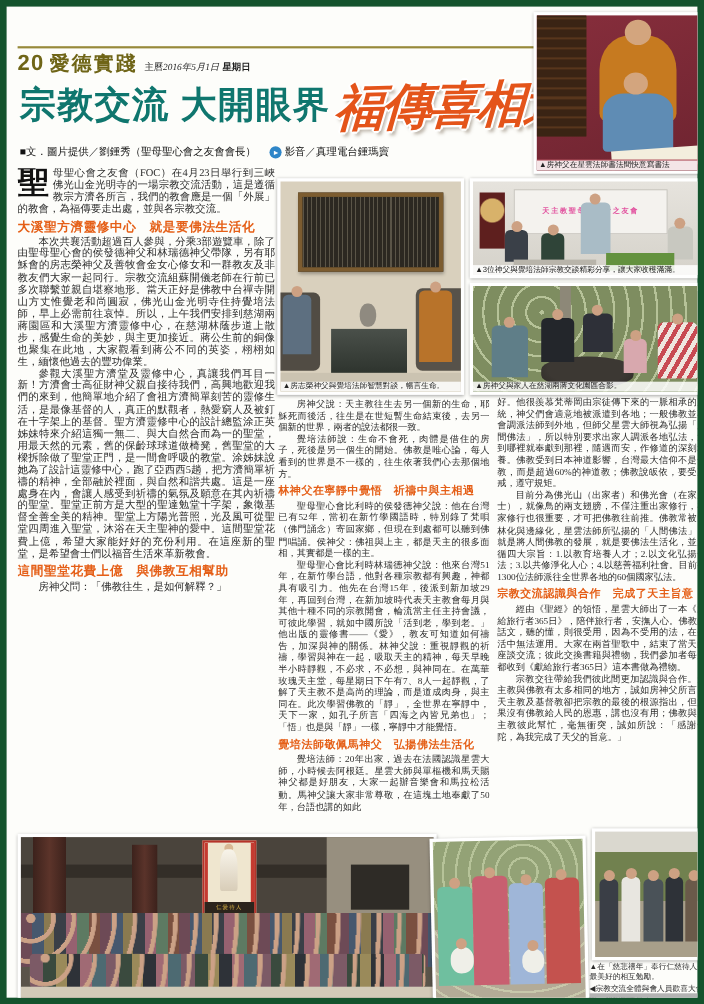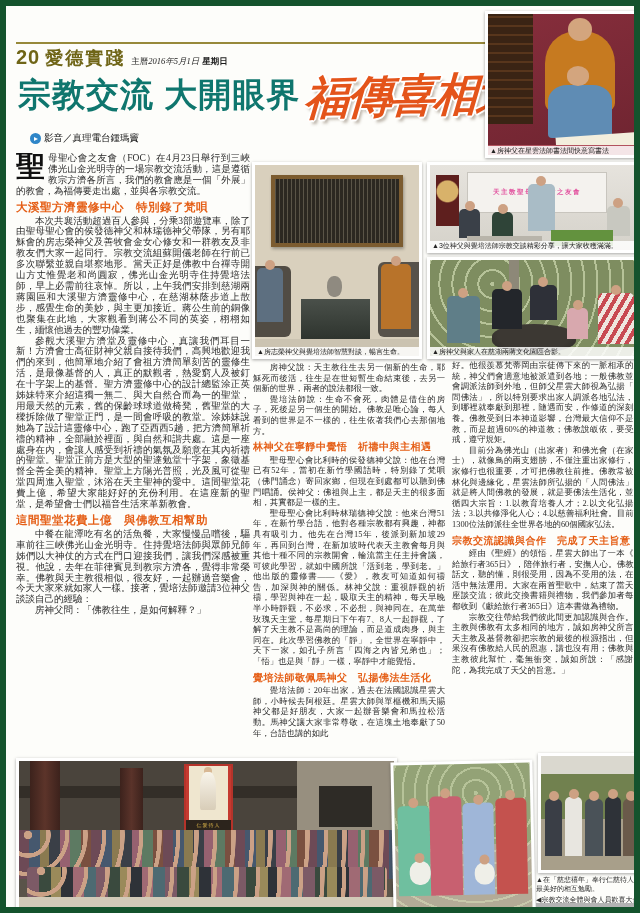--- a/index.html
+++ b/index.html
@@ -145,20 +145,21 @@
       <span>主曆</span><span class="dnum">2016年5月1日</span><span class="dday">星期日</span>
     </span>
   </header>
 
   <div class="headline">
     <span class="hl-main">宗教交流 大開眼界</span>
     <span class="hl-callig">福傳喜相逢</span>
   </div>
 
   <div class="byline">
+    <span>■文．圖片提供／劉鍾秀（聖母聖心會之友會會長）</span>
     <span class="play-icon">
         <span class="tri"></span>
       </span>
     <span>影音／真理電台鍾瑪竇</span>
   </div>
 
   <div class="photo" style="left:479px;top:5px;width:157px;height:147px;">
     <div class="scene s1">
       <div class="el s1-shelf"></div>
       <div class="el s1-monk-body"></div>
@@ -209,25 +210,24 @@
       <div class="fig" style="left:30%;top:30%;width:14%;height:42%;background:#23262b;"></div>
       <div class="fig" style="left:48%;top:26%;width:13%;height:36%;background:#2e3038;"></div>
       <div class="fig" style="left:66%;top:50%;width:10%;height:32%;background:#d8a8ae;"></div>
       <div class="fig s4-zig" style="right:2%;top:34%;width:17%;height:54%;"></div>
       <div class="cap">▲房神父與家人在慈湖兩蔣文化園區合影。</div>
     </div>
   </div>
 
   <div class="col col-left">
     <p class="lead"><span class="dropcap">聖</span><span>母聖心會之友會（FOC）在4月23日舉行到三峽佛光山金光明寺的一場宗教交流活動，這是遵循教宗方濟各所言，我們的教會應是一個「外展」的教會，為福傳要走出處，並與各宗教交流。</span></p>
-    <div class="sub">大溪聖方濟靈修中心　特別錄了梵唄</div>
+    <div class="sub">大溪聖方濟靈修中心　就是要佛法生活化</div>
     <p>本次共襄活動超過百人參與，分乘3部遊覽車，除了由聖母聖心會的侯發德神父和林瑞德神父帶隊，另有耶穌會的房志榮神父及善牧會金女心修女和一群教友及非教友們大家一起同行。宗教交流組蘇開儀老師在行前已多次聯繫並親自堪察地形。當天正好是佛教中台禪寺開山方丈惟覺老和尚圓寂，佛光山金光明寺住持覺培法師，早上必需前往哀悼。所以，上午我們安排到慈湖兩蔣園區和大溪聖方濟靈修中心，在慈湖林蔭步道上散步，感覺生命的美妙，與主更加接近。蔣公生前的銅像也聚集在此地，大家觀看到蔣公不同的英姿，栩栩如生，緬懷他過去的豐功偉業。</p>
     <p>參觀大溪聖方濟堂及靈修中心，真讓我們耳目一新！方濟會士高征財神父親自接待我們，高興地歡迎我們的來到，他簡單地介紹了會祖方濟簡單刻苦的靈修生活，是最像基督的人，真正的默觀者，熱愛窮人及被釘在十字架上的基督。聖方濟靈修中心的設計總監涂正英姊妹特來介紹這獨一無二、與大自然合而為一的聖堂，用最天然的元素，舊的保齡球球道做椅凳，舊聖堂的大樑拆除做了聖堂正門，是一間會呼吸的教堂。涂姊妹說她為了設計這靈修中心，跑了亞西西5趟，把方濟簡單祈禱的精神，全部融於裡面，與自然和諧共處。這是一座處身在內，會讓人感受到祈禱的氣氛及願意在其內祈禱的聖堂。聖堂正前方是大型的聖達勉堂十字架，象徵基督全善全美的精神。聖堂上方陽光普照，光及風可從聖堂四周進入聖堂，沐浴在天主聖神的愛中。這間聖堂花費上億，希望大家能好好的充份利用。在這座新的聖堂，是希望會士們以福音生活來革新教會。</p>
     <div class="sub">這間聖堂花費上億　與佛教互相幫助</div>
-    <p>中餐在龍潭吃有名的活魚餐，大家慢慢品嚐後，驅車前往三峽佛光山金光明寺。住持覺培法師與眾師兄師姊們以大神仗的方式在門口迎接我們，讓我們深感被重視。他說，去年在菲律賓見到教宗方濟各，覺得非常榮幸。佛教與天主教很相似，很友好，一起辦過音樂會，今天大家來就如家人一樣。接著，覺培法師邀請3位神父談談自己的經驗：</p>
     <p>房神父問：「佛教往生，是如何解釋？」</p>
   </div>
 
   <div class="col col-mid">
     <p>房神父說：天主教往生去另一個新的生命，耶穌死而後活，往生是在世短暫生命結束後，去另一個新的世界，兩者的說法都很一致。</p>
     <p>覺培法師說：生命不會死，肉體是借住的房子，死後是另一個生的開始。佛教是唯心論，每人看到的世界是不一樣的，往生依著我們心去那個地方。</p>
     <div class="sub">林神父在寧靜中覺悟　祈禱中與主相遇</div>
     <p>聖母聖心會比利時的侯發德神父說：他在台灣已有52年，當初在新竹學國語時，特別錄了梵唄（佛門誦念）寄回家鄉，但現在到處都可以聽到佛門唱誦。侯神父：佛祖與上主，都是天主的很多面相，其實都是一樣的主。</p>
     <p>聖母聖心會比利時林瑞德神父說：他來台灣51年，在新竹學台語，他對各種宗教都有興趣，神都具有吸引力。他先在台灣15年，後派到新加坡29年，再回到台灣，在新加坡時代表天主教會每月與其他十種不同的宗教開會，輪流當主任主持會議，可彼此學習，就如中國所說「活到老，學到老。」他出版的靈修書——《愛》，教友可知道如何禱告，加深與神的關係。林神父說：重視靜觀的祈禱，學習與神在一起，吸取天主的精神，每天早晚半小時靜觀，不必求，不必想，與神同在。在萬華玫瑰天主堂，每星期日下午有7、8人一起靜觀，了解了天主教不是高尚的理論，而是道成肉身，與主同在。此次學習佛教的「靜」，全世界在寧靜中，天下一家，如孔子所言「四海之內皆兄弟也」；「悟」也是與「靜」一樣，寧靜中才能覺悟。</p>
     <div class="sub">覺培法師敬佩馬神父　弘揚佛法生活化</div>

